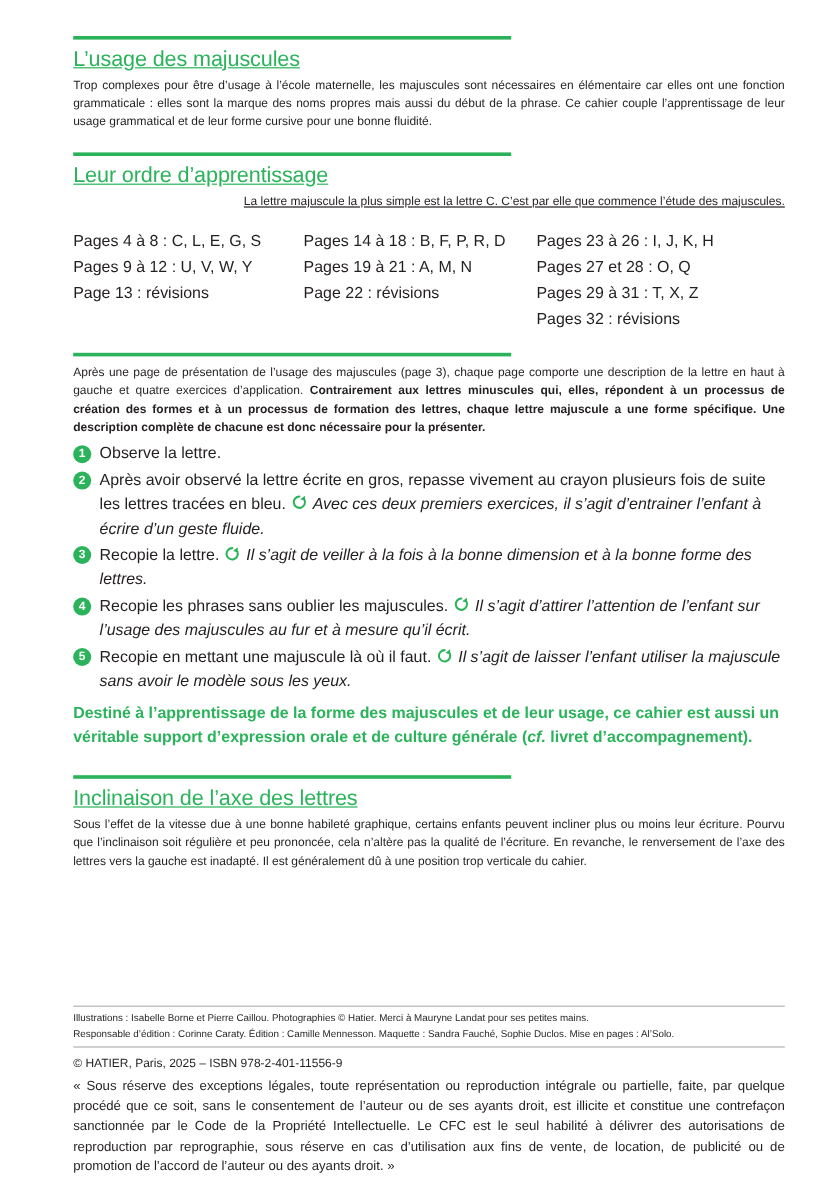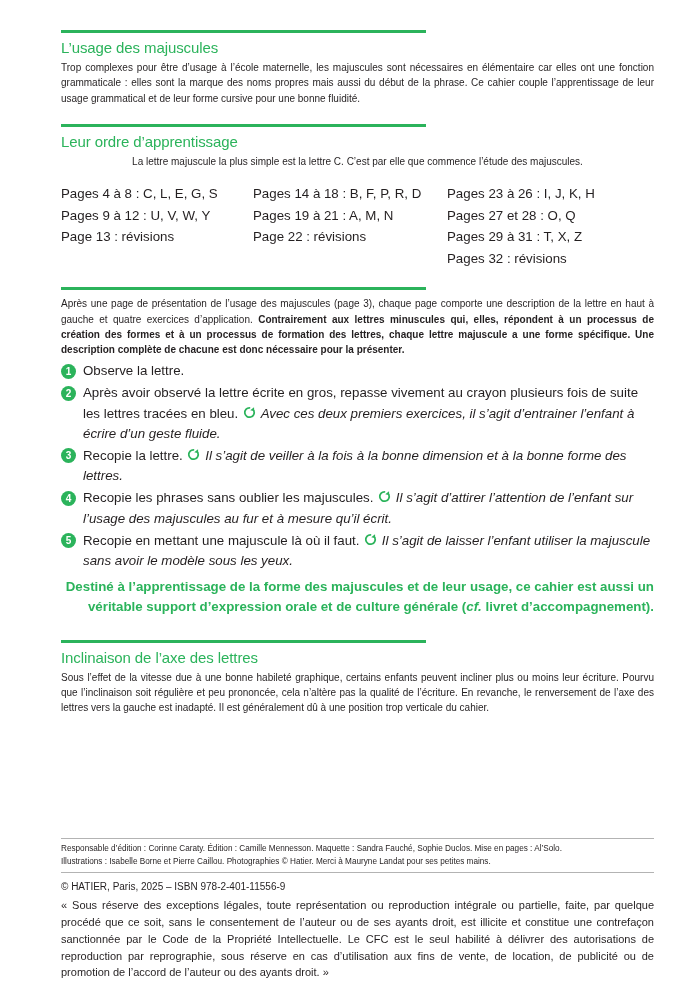--- a/index.html
+++ b/index.html
@@ -24,37 +24,38 @@
 
   
   .rule-green {
     width: 365px;
     height: 3px;
     background: #2bb35b;
     margin: 0 0 6px 0;
   }
   .sec-title {
     color: #2bb35b;
-    font-size: 15px;
+    font-size: 18px;
     font-weight: 400;
     letter-spacing: -0.1px;
     line-height: 1.15;
     margin: 0 0 4px 0;
+    text-decoration: underline;
   }
 
   
   p.body {
     font-size: 10px;
     line-height: 1.52;
     margin: 0;
     text-align: justify;
     text-justify: inter-word;
     color: #231f20;
   }
-  p.body.nojust { text-align: center; }
+  p.body.nojust { text-align: right; text-decoration: underline; }
   .b { font-weight: bold; }
   .i { font-style: italic; }
 
   
   .sec { margin-bottom: 16px; }
   #sec-usage { margin-bottom: 18px; }
   #sec-ordre { margin-bottom: 18px; }
   #sec-contenu { margin-bottom: 16px; }
 
   
@@ -109,21 +110,21 @@
   }
   .arrow svg { display: block; }
 
   
   .green-concl {
     color: #2bb35b;
     font-weight: bold;
     font-size: 13.3px;
     line-height: 1.52;
     margin: 6px 0 0 0;
-    text-align: right;
+    text-align: left;
   }
 
   
   #sec-inclinaison { margin-top: 22px; }
 
   
   .footer {
     position: absolute;
     left: 61px;
     right: 46px;
@@ -236,21 +237,21 @@
 
   <div class="sec" id="sec-inclinaison">
     <div class="rule-green"></div>
     <h2 class="sec-title">Inclinaison de l’axe des lettres</h2>
     <p class="body">Sous l’effet de la vitesse due à une bonne habileté graphique, certains enfants peuvent incliner plus ou moins leur écriture. Pourvu que l’inclinaison soit régulière et peu prononcée, cela n’altère pas la qualité de l’écriture. En revanche, le renversement de l’axe des lettres vers la gauche est inadapté. Il est généralement dû à une position trop verticale du cahier.</p>
   </div>
 
   <div class="footer">
     <div class="hr-grey"></div>
     <div class="credits">
+      <div>Illustrations : Isabelle Borne et Pierre Caillou. Photographies © Hatier. Merci à Mauryne Landat pour ses petites mains.</div>
       <div>Responsable d’édition : Corinne Caraty. Édition : Camille Mennesson. Maquette : Sandra Fauché, Sophie Duclos. Mise en pages : Al’Solo.</div>
-      <div>Illustrations : Isabelle Borne et Pierre Caillou. Photographies © Hatier. Merci à Mauryne Landat pour ses petites mains.</div>
     </div>
     <div class="hr-grey"></div>
     <div class="copyline">© HATIER, Paris, 2025 – ISBN 978-2-401-11556-9</div>
     <p class="legal">« Sous réserve des exceptions légales, toute représentation ou reproduction intégrale ou partielle, faite, par quelque procédé que ce soit, sans le consentement de l’auteur ou de ses ayants droit, est illicite et constitue une contrefaçon sanctionnée par le Code de la Propriété Intellectuelle. Le CFC est le seul habilité à délivrer des autorisations de reproduction par reprographie, sous réserve en cas d’utilisation aux fins de vente, de location, de publicité ou de promotion de l’accord de l’auteur ou des ayants droit. »</p>
   </div>
 
 </div>
 
 </body></html>

